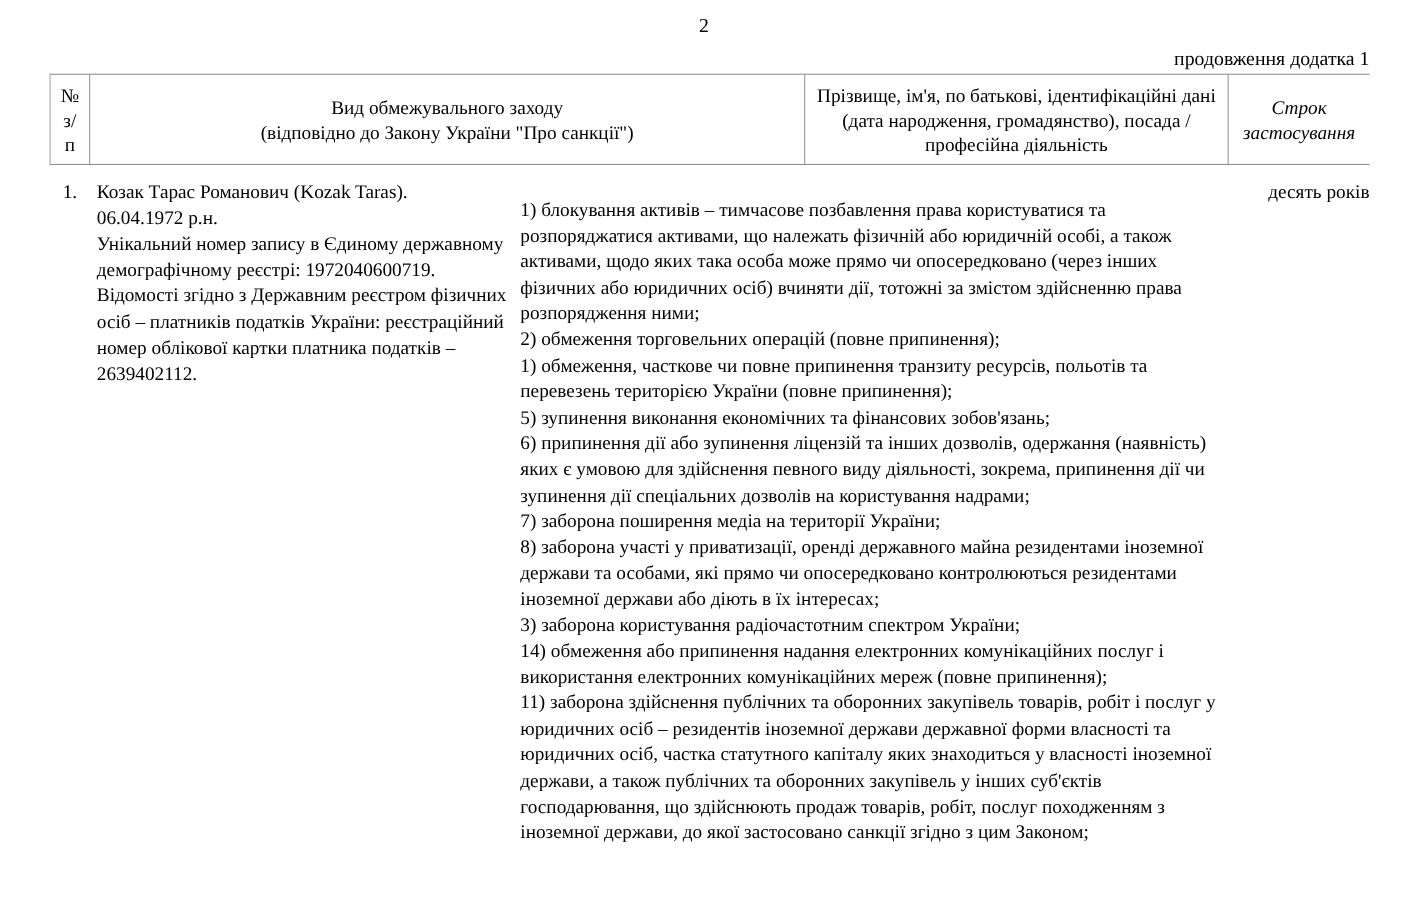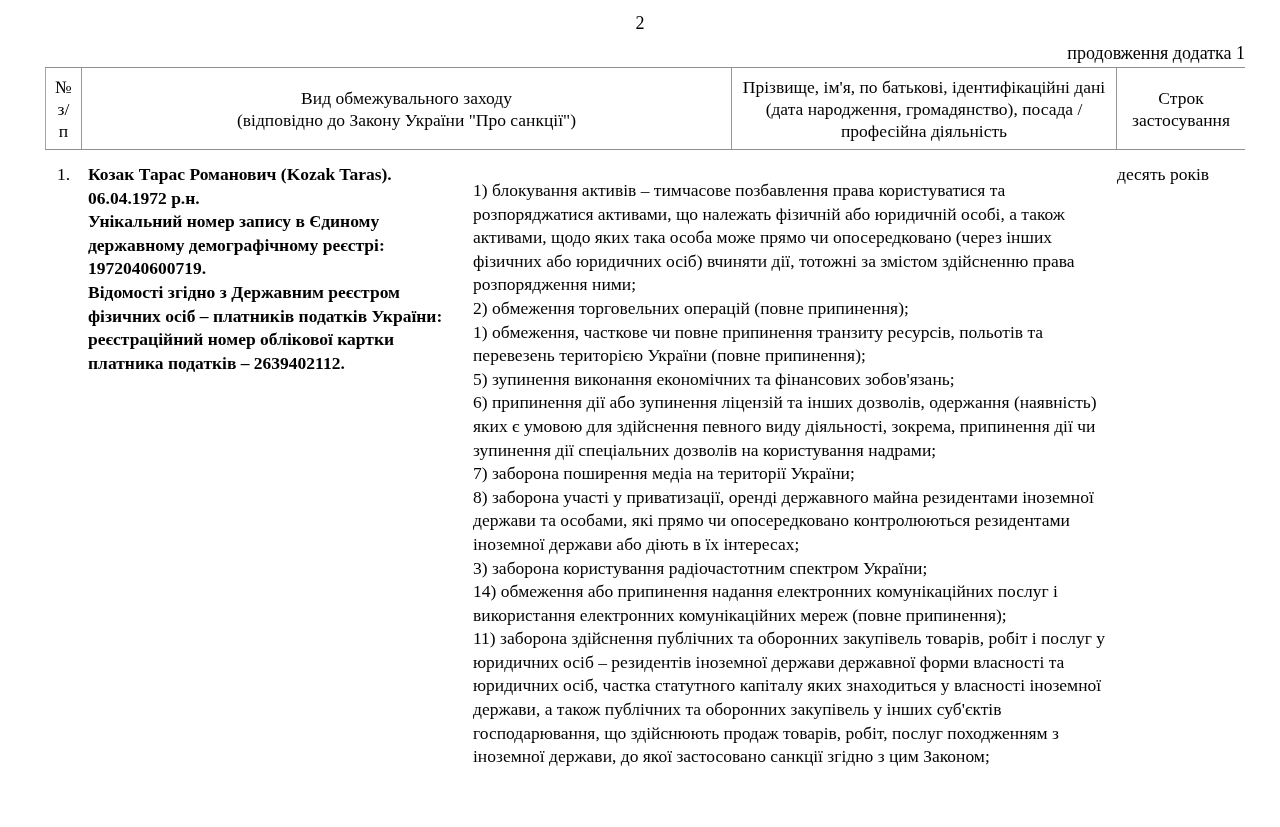--- a/index.html
+++ b/index.html
@@ -46,21 +46,21 @@
     flex-direction: column;
     align-items: center;
     justify-content: center;
     text-align: center;
     font-size: 17.5px;
     line-height: 22px;
     border-right: 1.2px solid #979797;
     padding: 2px 4px;
   }
   .th.first { border-left: 1.2px solid #a5a5a5; }
-  .th.last  { border-right: none; }
+  .th.last  { border-right: none; font-style: italic; }
   .col-num     { width: 37px; }
   .col-person  { width: 385px; }
   .col-measure { width: 650px; }
   .col-term    { width: 128px; }
   .tbody-row {
     display: flex;
     padding-top: 13px;
   }
   .td {
     box-sizing: border-box;
@@ -68,31 +68,30 @@
     line-height: 23.6px;
   }
   .td-num {
     width: 37px;
     text-align: center;
   }
   .td-person {
     width: 385px;
     padding-left: 6px;
     padding-right: 2px;
-    font-weight: bold;
   }
   .td-measures {
     width: 650px;
     padding-left: 6px;
     padding-right: 4px;
     margin-top: 16px;
   }
   .td-term {
     width: 128px;
-    text-align: left;
+    text-align: right;
   }
 </style>
 </head>
 <body>
 
 <div class="page">
 
   <div class="page-number">2</div>
 
   <div class="continuation">продовження додатка 1</div>

